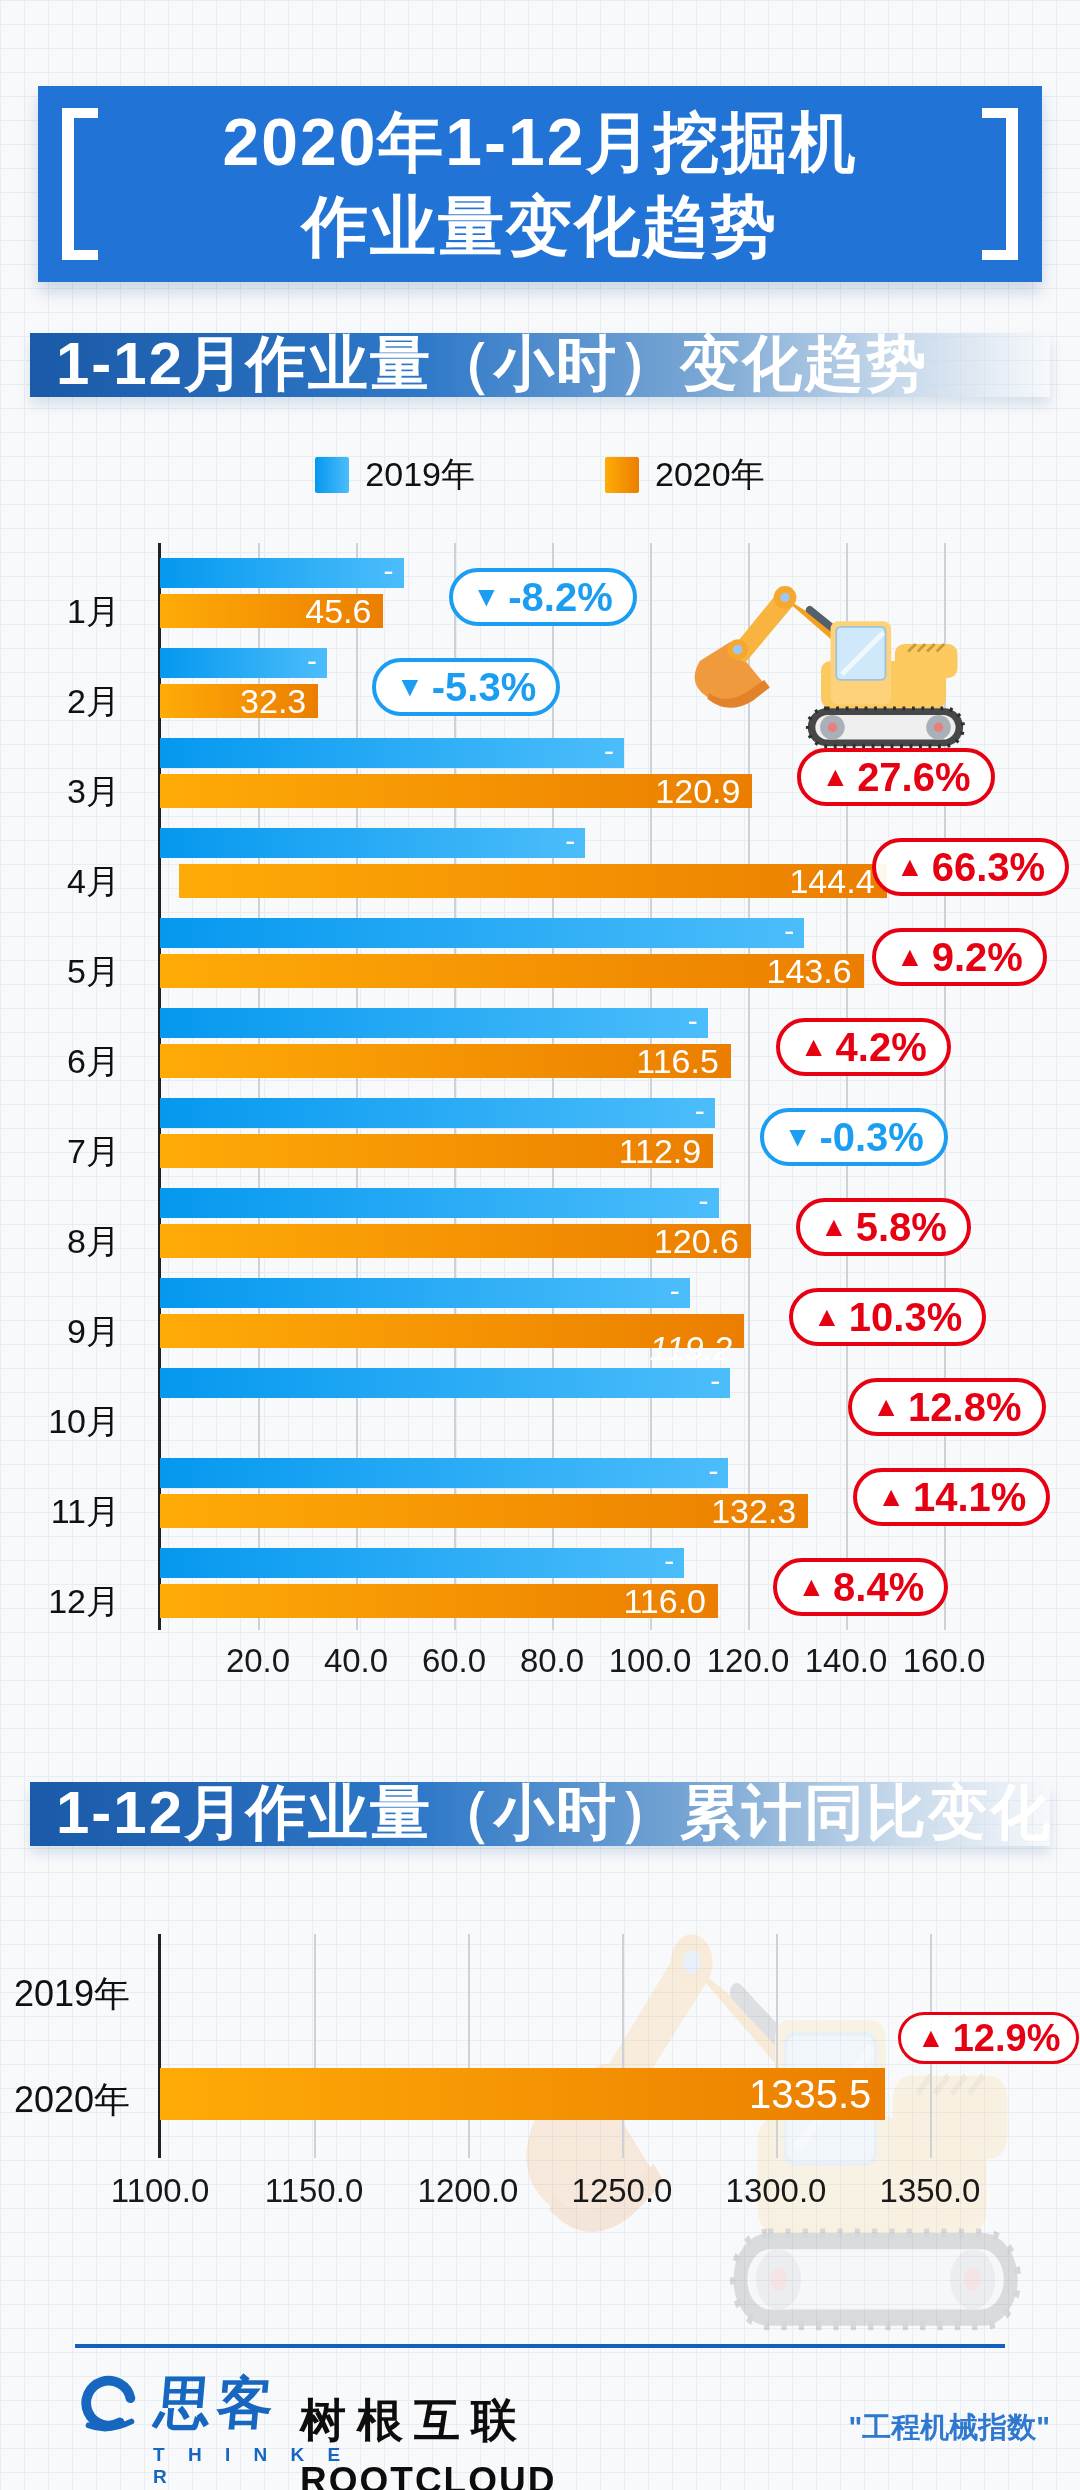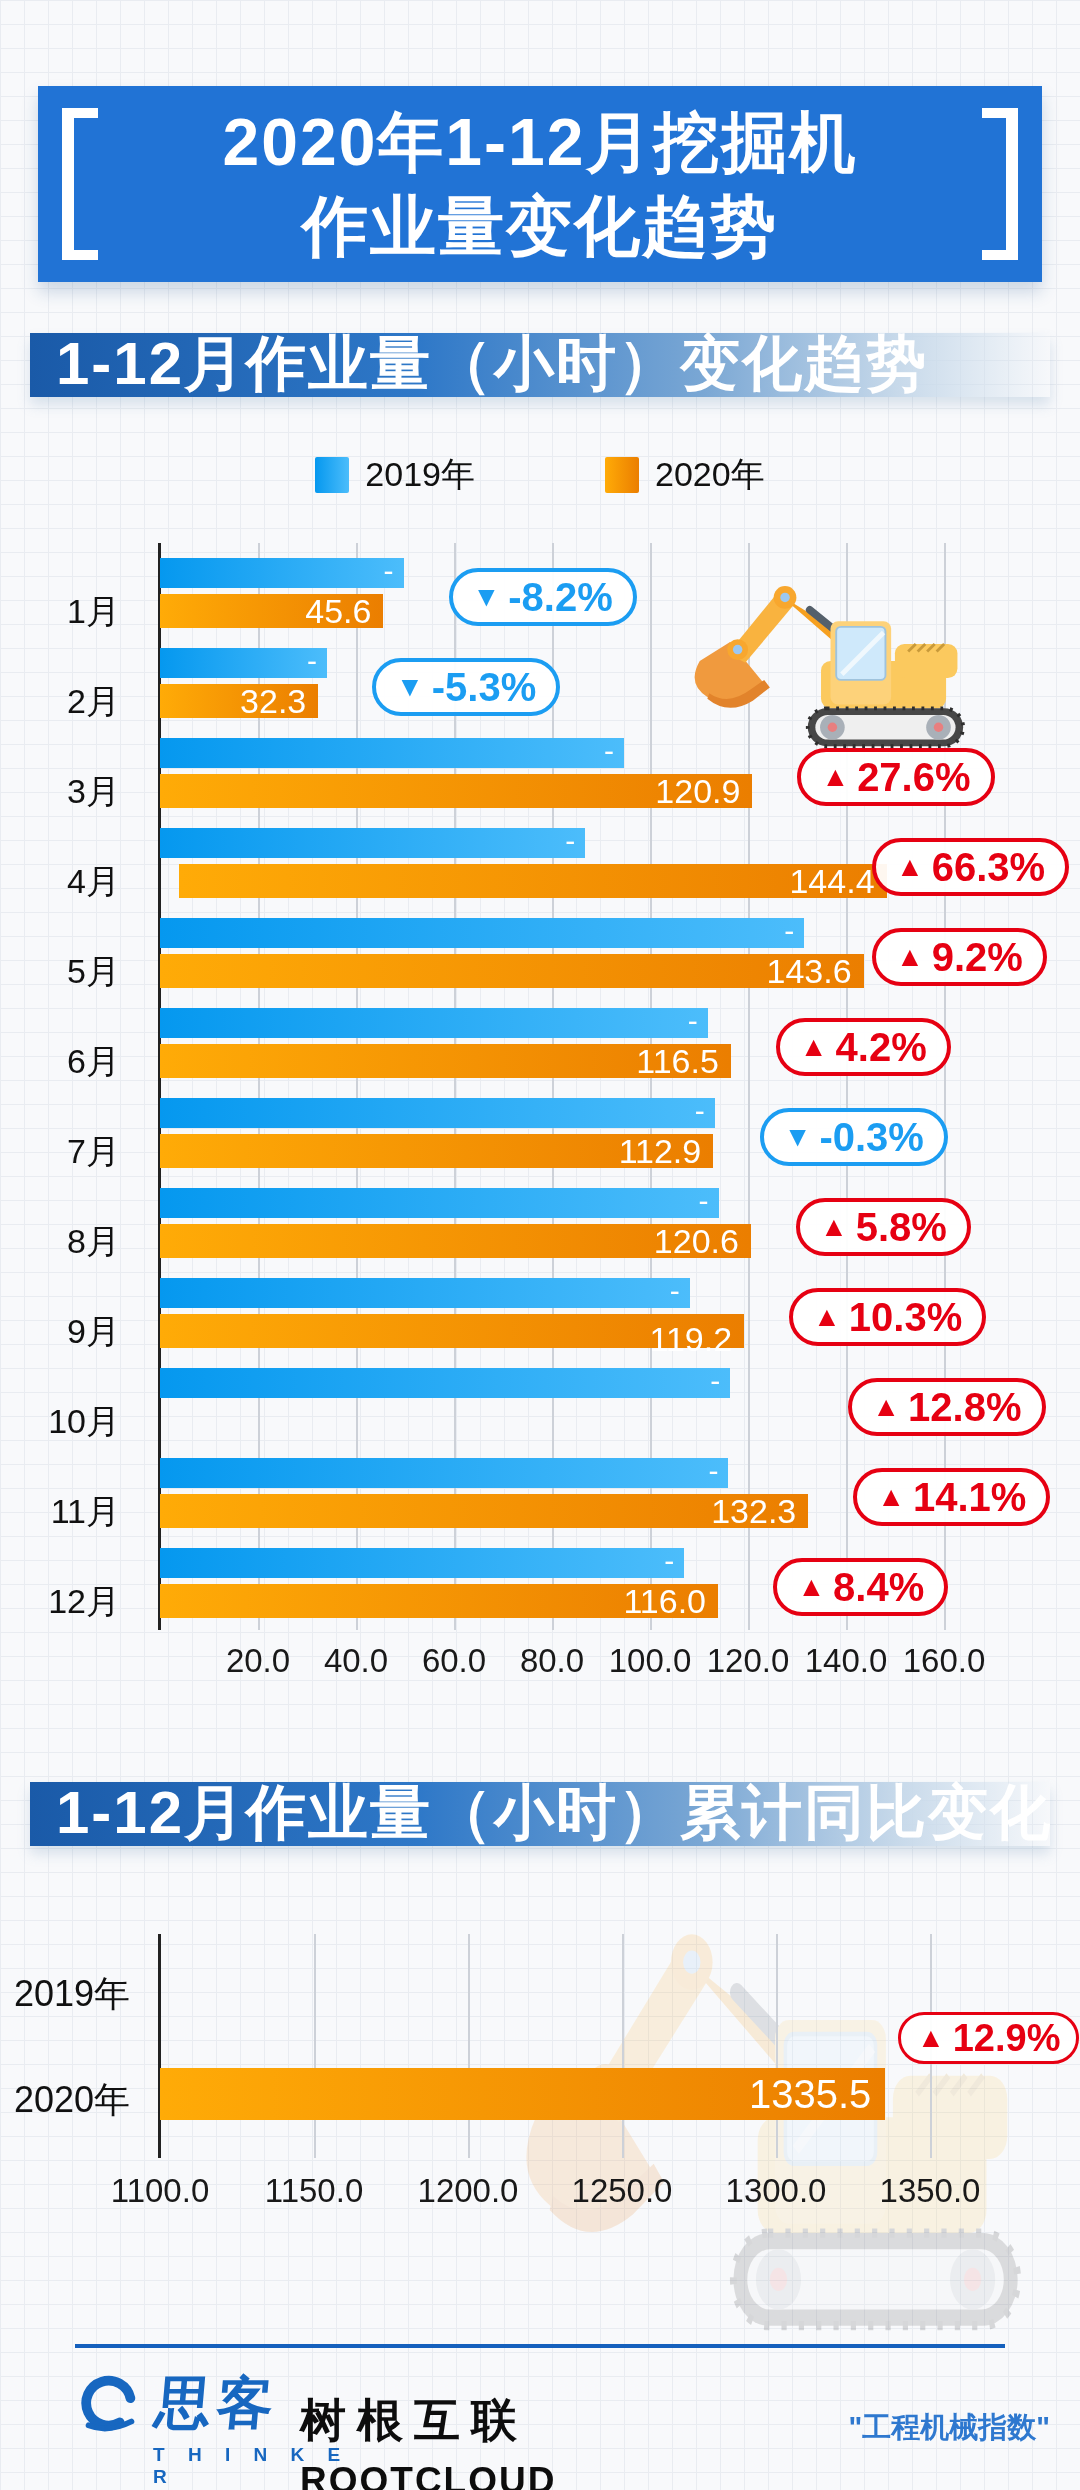--- a/index.html
+++ b/index.html
@@ -250,21 +250,21 @@
           <div class="tri">▲</div>
           <div>5.8%</div>
         </div>
       </div>
       <div style="position: absolute; left: 0px; top: 1278px; width: 1080px; height: 70px;">
         <div class="cat" style="top: 36px; height: 34px; line-height: 34px;">9月</div>
         <div class="bar bar-blue" style="left: 160px; top: 0px; width: 529.69px; height: 30px;">
           <div class="dash" style="top: 0px; height: 30px; line-height: 26px;">-</div>
         </div>
         <div class="bar bar-orange" style="left: 160px; top: 36px; width: 584.08px; height: 34px;">
-          <div class="val" style="top: 8px; height: 34px; line-height: 34px;">119.2</div>
+          <div class="val" style="top: 17px; height: 34px; line-height: 34px; font-style: italic;">119.2</div>
         </div>
         <div class="badge up" style="left: 789.08px; top: 10px;">
           <div class="tri">▲</div>
           <div>10.3%</div>
         </div>
       </div>
       <div style="position: absolute; left: 0px; top: 1368px; width: 1080px; height: 70px;">
         <div class="cat" style="top: 36px; height: 34px; line-height: 34px;">10月</div>
         <div class="bar bar-blue" style="left: 160px; top: 0px; width: 570.36px; height: 30px;">
           <div class="dash" style="top: 0px; height: 30px; line-height: 26px;">-</div>

